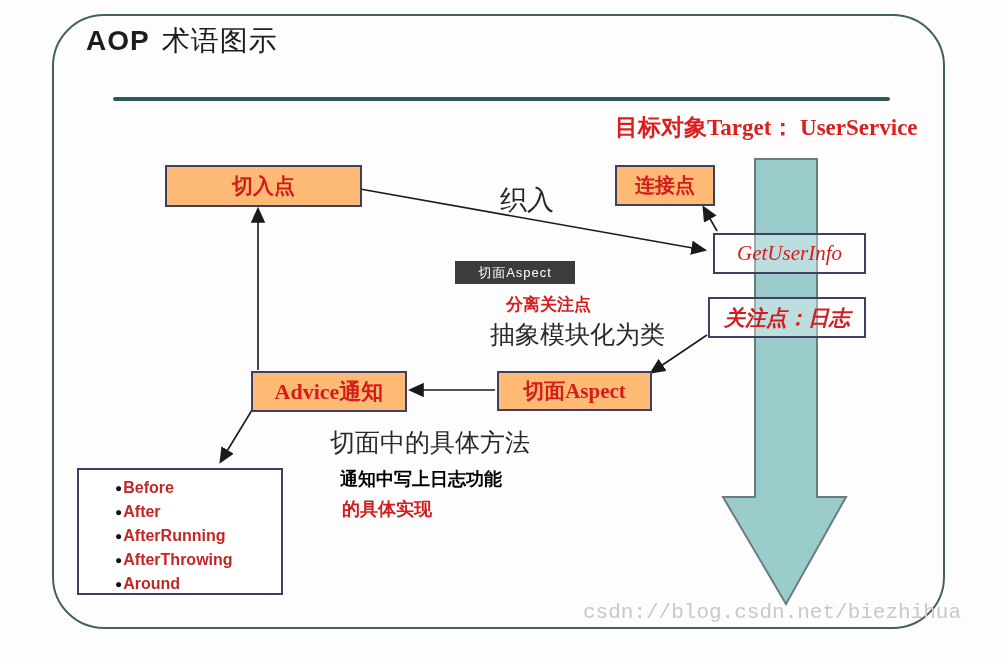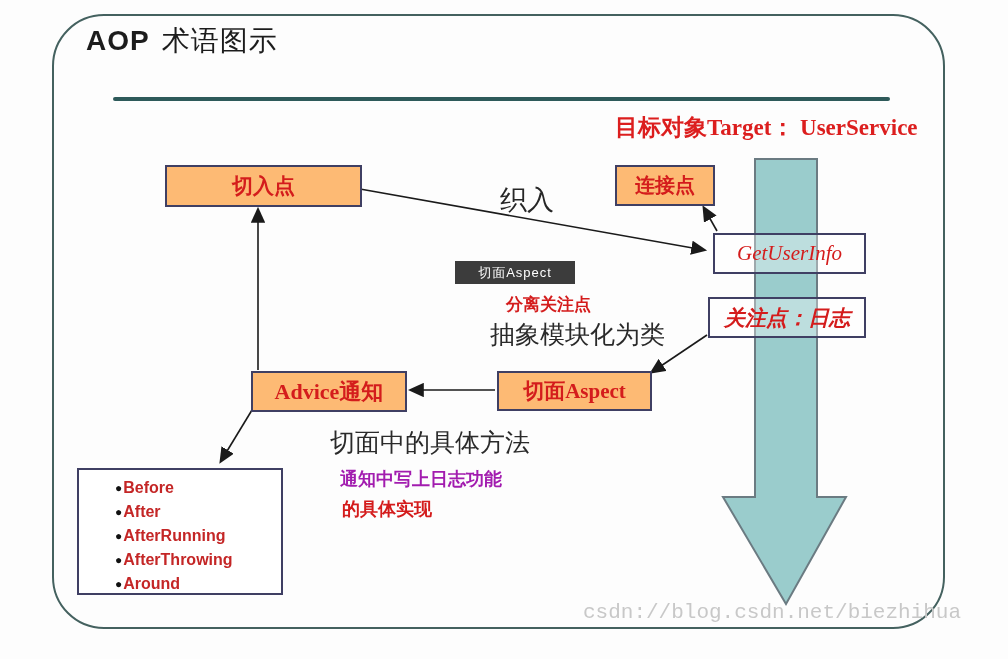--- a/index.html
+++ b/index.html
@@ -50,21 +50,21 @@
   .advice-item{
     color:#c42626;font-weight:bold;font-size:16px;line-height:23px;
     font-family:"Liberation Sans",sans-serif;white-space:nowrap;
   }
   .advice-item .bullet{color:#111;font-size:12px;margin-right:1px;vertical-align:1px;}
   .lbl{position:absolute;z-index:3;white-space:nowrap;}
   .lbl-weaving{left:500px;top:182px;font-size:27px;color:#262626;font-family:"Liberation Serif",serif;}
   .lbl-separate{left:506px;top:293px;font-size:17px;color:#d41c1c;font-weight:bold;}
   .lbl-abstract{left:490px;top:318px;font-size:25px;color:#2a2a2a;font-family:"Liberation Serif",serif;}
   .lbl-aspectmethods{left:330px;top:426px;font-size:25px;color:#2a2a2a;font-family:"Liberation Serif",serif;}
-  .lbl-note1{left:340px;top:467px;font-size:18px;color:#a21caf;font-weight:bold;text-align:center;}
+  .lbl-note1{left:340px;top:467px;font-size:18px;color:#000000;font-weight:bold;text-align:center;}
   .lbl-note2{left:342px;top:497px;font-size:18px;color:#d41c1c;font-weight:bold;}
   .tooltip{
     position:absolute;left:455px;top:261px;width:120px;height:23px;z-index:5;
     background:#3c3c3c;color:#ffffff;font-size:13px;
     display:flex;align-items:center;justify-content:center;letter-spacing:1px;cursor:pointer;
   }
 </style>
 </head>
 <body>
 

